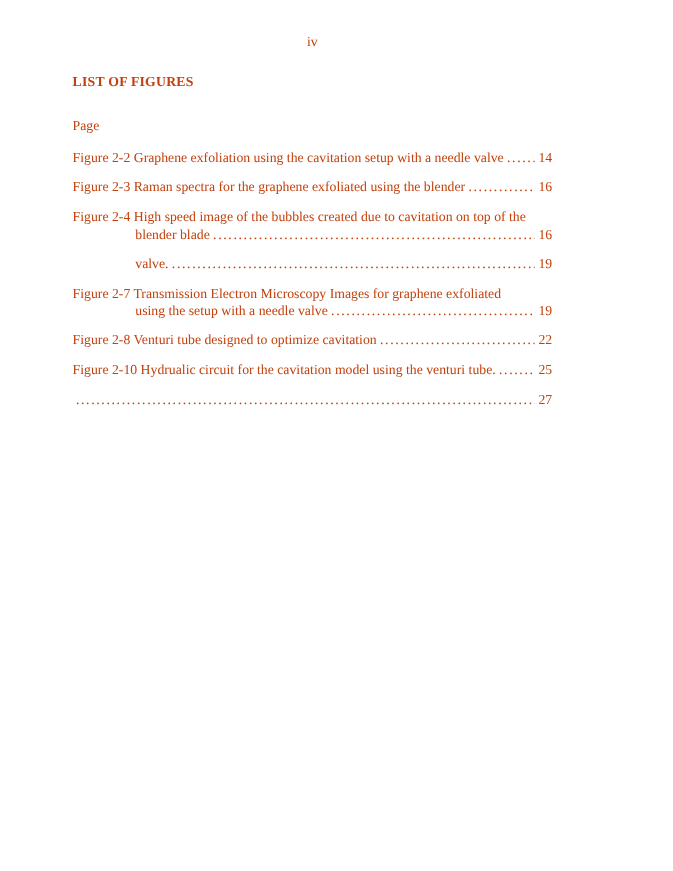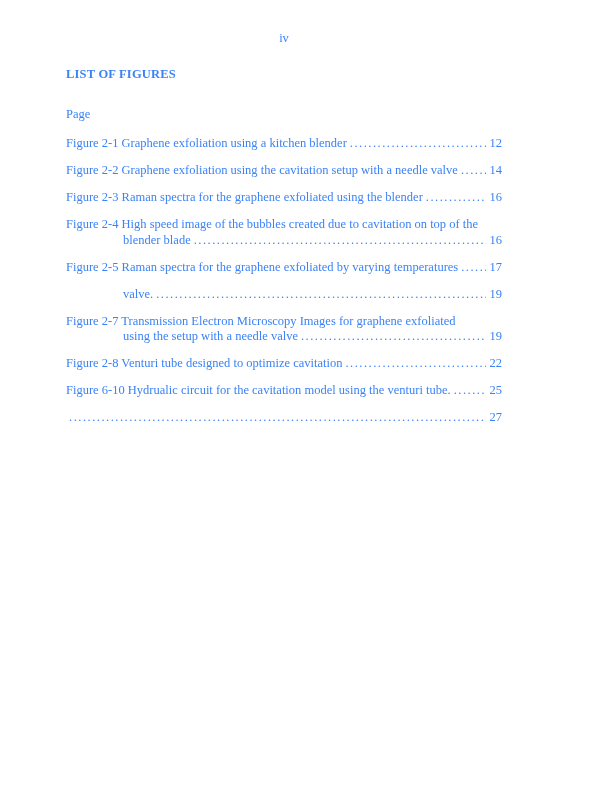--- a/index.html
+++ b/index.html
@@ -1,21 +1,21 @@
 <!DOCTYPE html>
 <html><head>
 <meta charset="utf-8">
 <style>
   html, body { margin: 0; padding: 0; background: #ffffff; }
   .page {
     position: relative;
     width: 568px;
     height: 792px;
     background: #ffffff;
-    color: #3b82f6;
+    color: #c2410c;
     font-family: "Liberation Serif", "DejaVu Serif", serif;
     font-size: 12.5px;
     overflow: hidden;
   }
   .content {
     position: absolute;
     left: 66px;
     top: 31px;
     width: 436px;
   }
@@ -66,54 +66,40 @@
 <body>
 
 <div class="page">
   <div class="content">
     <div class="folio">iv</div>
     <h1 class="title">LIST OF FIGURES</h1>
     <div class="page-col-header">Page</div>
     <div class="entries" id="entries">
         <div class="entry">
           <div class="line">
-            <span class="entry-text">Figure 2-1 Graphene exfoliation using a kitchen blender</span>
-            <span class="dots"></span>
-            <span class="pagenum">12</span>
-          </div>
-        </div>
-        <div class="entry">
-          <div class="line">
             <span class="entry-text">Figure 2-2 Graphene exfoliation using the cavitation setup with a needle valve</span>
             <span class="dots"></span>
             <span class="pagenum">14</span>
           </div>
         </div>
         <div class="entry">
           <div class="line">
             <span class="entry-text">Figure 2-3 Raman spectra for the graphene exfoliated using the blender</span>
             <span class="dots"></span>
             <span class="pagenum">16</span>
           </div>
         </div>
         <div class="entry">
           <div class="line">
             <span class="entry-text">Figure 2-4 High speed image of the bubbles created due to cavitation on top of the</span>
           </div>
           <div class="line cont">
             <span class="entry-text">blender blade</span>
             <span class="dots"></span>
             <span class="pagenum">16</span>
-          </div>
-        </div>
-        <div class="entry">
-          <div class="line">
-            <span class="entry-text">Figure 2-5 Raman spectra for the graphene exfoliated by varying temperatures</span>
-            <span class="dots"></span>
-            <span class="pagenum">17</span>
           </div>
         </div>
         <div class="entry">
           <div class="line cont">
             <span class="entry-text">valve.</span>
             <span class="dots"></span>
             <span class="pagenum">19</span>
           </div>
         </div>
         <div class="entry">
@@ -128,21 +114,21 @@
         </div>
         <div class="entry">
           <div class="line">
             <span class="entry-text">Figure 2-8 Venturi tube designed to optimize cavitation</span>
             <span class="dots"></span>
             <span class="pagenum">22</span>
           </div>
         </div>
         <div class="entry">
           <div class="line">
-            <span class="entry-text">Figure 6-10 Hydrualic circuit for the cavitation model using the venturi tube.</span>
+            <span class="entry-text">Figure 2-10 Hydrualic circuit for the cavitation model using the venturi tube.</span>
             <span class="dots"></span>
             <span class="pagenum">25</span>
           </div>
         </div>
         <div class="entry">
           <div class="line">
             <span class="dots"></span>
             <span class="pagenum">27</span>
           </div>
         </div>

